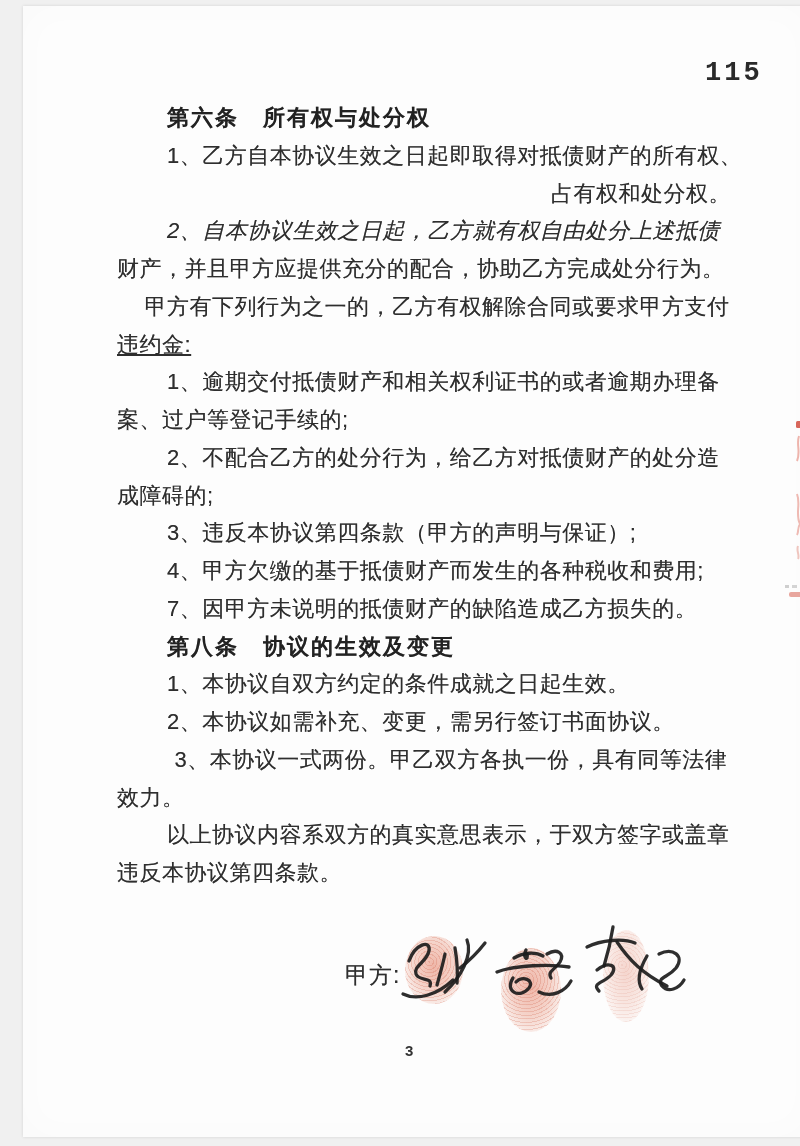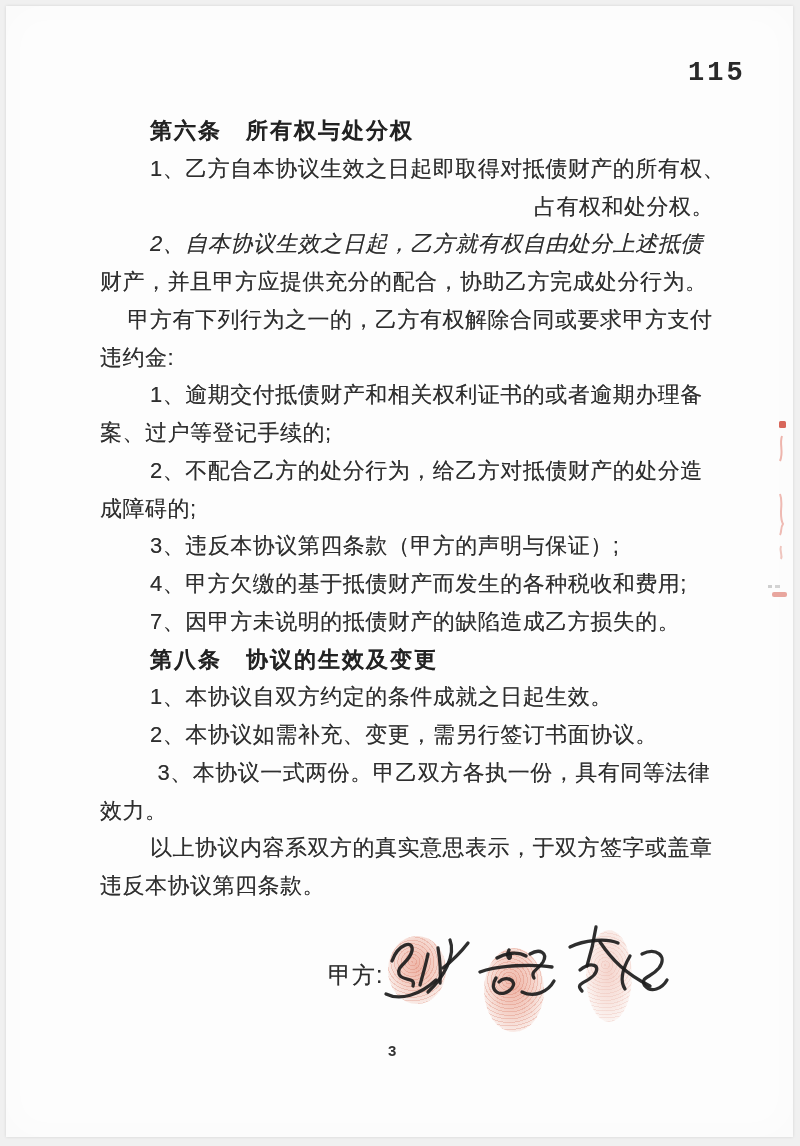--- a/index.html
+++ b/index.html
@@ -10,20 +10,21 @@
     width: 800px;
     height: 1146px;
     background: #f0f0f0;
     font-family: "Liberation Sans", sans-serif;
     overflow: hidden;
     position: relative;
   }
   .stage {
     position: absolute;
     inset: 0;
+    margin-left: 17px;
   }
   .page {
     position: absolute;
     left: 6px;
     top: 6px;
     width: 787px;
     height: 1131px;
     background: #fdfdfd;
     box-shadow: 0 0 3px rgba(0,0,0,0.12), inset 0 0 40px rgba(0,0,0,0.015);
   }
@@ -33,21 +34,21 @@
     top: 52px;
     font-family: "Liberation Mono", monospace;
     font-size: 27px;
     font-weight: 600;
     letter-spacing: 3px;
     color: #2a2a2a;
   }
   .doc {
     position: absolute;
     left: 94px;    
-    top: 106px;     
+    top: 93px;     
     width: 614px;
     color: #2e2e2e;
   }
   .doc-line {
     font-size: 22px;
     line-height: 37.75px;
     height: 37.75px;
     letter-spacing: 0.5px;
     white-space: nowrap;
     text-shadow: 0 0 0.5px rgba(46,46,46,0.55);
@@ -123,21 +124,21 @@
 
     <div class="pageno-top">115</div>
 
     <div class="doc" id="doc">
         <div class="doc-line bold" style="padding-left: 50px;">第六条　所有权与处分权</div>
         <div class="doc-line" style="padding-left: 50px;">1、乙方自本协议生效之日起即取得对抵债财产的所有权、</div>
         <div class="doc-line" style="padding-left: 0px; text-align: right;">占有权和处分权。</div>
         <div class="doc-line" style="padding-left: 50px; font-style: italic;">2、自本协议生效之日起，乙方就有权自由处分上述抵债</div>
         <div class="doc-line" style="padding-left: 0px;">财产，并且甲方应提供充分的配合，协助乙方完成处分行为。</div>
         <div class="doc-line" style="padding-left: 27.5px;">甲方有下列行为之一的，乙方有权解除合同或要求甲方支付</div>
-        <div class="doc-line" style="padding-left: 0px;">违约金:</div>
+        <div class="doc-line" style="padding-left: 0px; text-decoration: underline;">违约金:</div>
         <div class="doc-line" style="padding-left: 50px;">1、逾期交付抵债财产和相关权利证书的或者逾期办理备</div>
         <div class="doc-line" style="padding-left: 0px;">案、过户等登记手续的;</div>
         <div class="doc-line" style="padding-left: 50px;">2、不配合乙方的处分行为，给乙方对抵债财产的处分造</div>
         <div class="doc-line" style="padding-left: 0px;">成障碍的;</div>
         <div class="doc-line" style="padding-left: 50px;">3、违反本协议第四条款（甲方的声明与保证）;</div>
         <div class="doc-line" style="padding-left: 50px;">4、甲方欠缴的基于抵债财产而发生的各种税收和费用;</div>
         <div class="doc-line" style="padding-left: 50px;">7、因甲方未说明的抵债财产的缺陷造成乙方损失的。</div>
         <div class="doc-line bold" style="padding-left: 50px;">第八条　协议的生效及变更</div>
         <div class="doc-line" style="padding-left: 50px;">1、本协议自双方约定的条件成就之日起生效。</div>
         <div class="doc-line" style="padding-left: 50px;">2、本协议如需补充、变更，需另行签订书面协议。</div>

